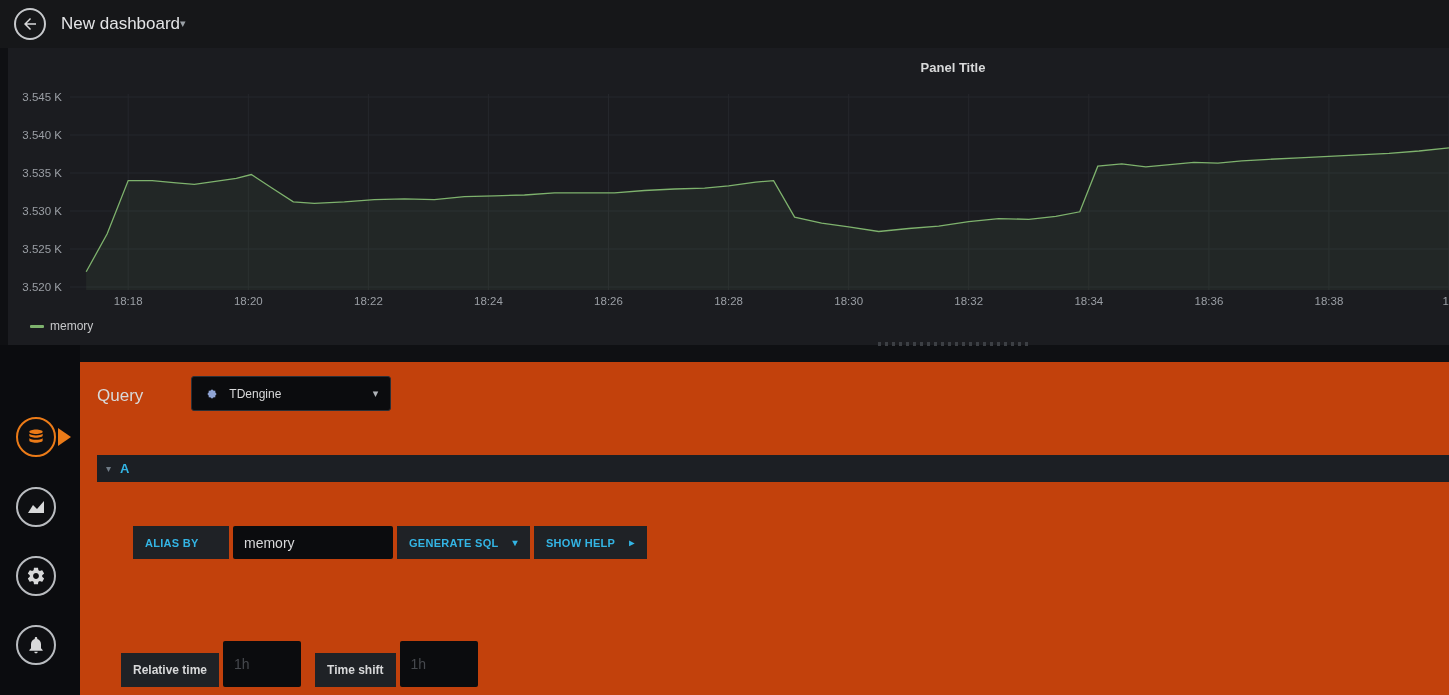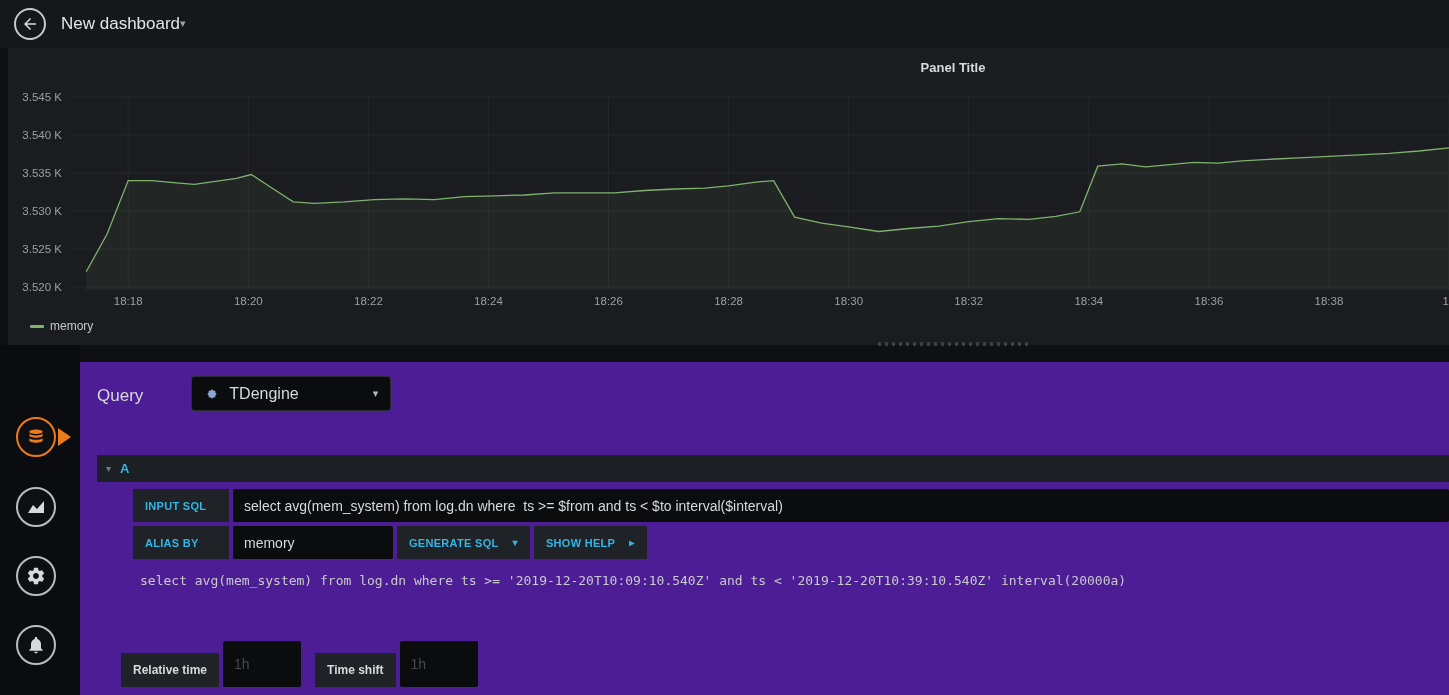--- a/index.html
+++ b/index.html
@@ -25,25 +25,25 @@
   .scroll-handle{position:absolute;top:342px;left:878px;width:150px;height:4px;background:repeating-linear-gradient(90deg,#3c3f44 0 3px,transparent 3px 7px);cursor:grab}
 
   
   .tabstrip{position:absolute;top:345px;left:0;width:80px;height:350px;background:#0b0c0f}
   .tab{position:absolute;left:16px;width:40px;height:40px;border-radius:50%;background:#0e0f12;border:2px solid #b9bcc0;display:flex;align-items:center;justify-content:center;cursor:pointer}
   .tab.active{border-color:#eb7b18}
   .tab1{top:417px}.tab2{top:487px}.tab3{top:556px}.tab4{top:625px}
   .tab-arrow{position:absolute;left:58px;top:428px;width:0;height:0;border-top:9px solid transparent;border-bottom:9px solid transparent;border-left:13px solid #eb7b18}
 
   
-  .editor{position:absolute;top:362px;left:80px;right:0;bottom:0;background:#4c1d95}
+  .editor{position:absolute;top:362px;left:80px;right:0;bottom:0;background:#c2410c}
   .query-header{position:absolute;top:14px;left:17px;display:flex;align-items:center;gap:48px}
   .query-heading{color:#d8d9da;font-size:17px;font-weight:500;padding-top:4px}
   .ds-picker{width:200px;height:35px;background:#0b0c0e;border:1px solid #2c3036;border-radius:3px;display:flex;align-items:center;gap:9px;padding:0 12px;cursor:pointer}
-  .ds-name{color:#d8d9da;font-size:16px}
+  .ds-name{color:#d8d9da;font-size:12px}
   .ds-caret{margin-left:auto;color:#b0b4b8;font-size:11px}
 
   .ref-row{position:absolute;top:93px;left:17px;right:0;height:27px;background:#1c1f24;display:flex;align-items:center;gap:9px;padding-left:9px;cursor:pointer}
   .ref-caret{color:#6f7b86;font-size:10px}
   .ref-id{color:#33b5e5;font-size:13px;font-weight:700}
 
   .form-row{position:absolute;left:53px;right:0;height:33px;display:flex;gap:4px}
   .row-inputsql{top:127px}
   .row-alias{top:164px}
   .gf-label{background:#1f2226;color:#d8d9da;font-size:12px;font-weight:700;display:flex;align-items:center;padding:0 12px;height:33px;white-space:nowrap}
@@ -171,39 +171,34 @@
         <span class="ds-name">TDengine</span>
         <span class="ds-caret">▾</span>
       </div>
     </div>
 
     <div class="ref-row">
       <span class="ref-caret">▾</span>
       <span class="ref-id">A</span>
     </div>
 
-    <div class="form-row row-inputsql">
-      <label class="gf-label accent">INPUT SQL</label>
-      <input class="gf-input grow" spellcheck="false" value="select avg(mem_system) from log.dn where  ts &gt;= $from and ts &lt; $to interval($interval)" style="">
-    </div>
 
     <div class="form-row row-alias">
       <label class="gf-label accent">ALIAS BY</label>
       <input class="gf-input alias" spellcheck="false" value="memory" style="">
       <button class="gf-link-btn">
         <span>GENERATE SQL</span>
         <span class="mini-caret">▾</span>
       </button>
       <button class="gf-link-btn">
         <span>SHOW HELP</span>
         <span class="mini-caret">▸</span>
       </button>
     </div>
 
-    <div class="gen-sql">select avg(mem_system) from log.dn where  ts &gt;= '2019-12-20T10:09:10.540Z' and ts &lt; '2019-12-20T10:39:10.540Z' interval(20000a)</div>
 
     <div class="time-row">
       <label class="gf-label">Relative time</label>
       <input class="gf-input small" placeholder="1h" style="">
       <span class="group-gap"></span>
       <label class="gf-label">Time shift</label>
       <input class="gf-input small" placeholder="1h" style="">
     </div>
   </section>
 

